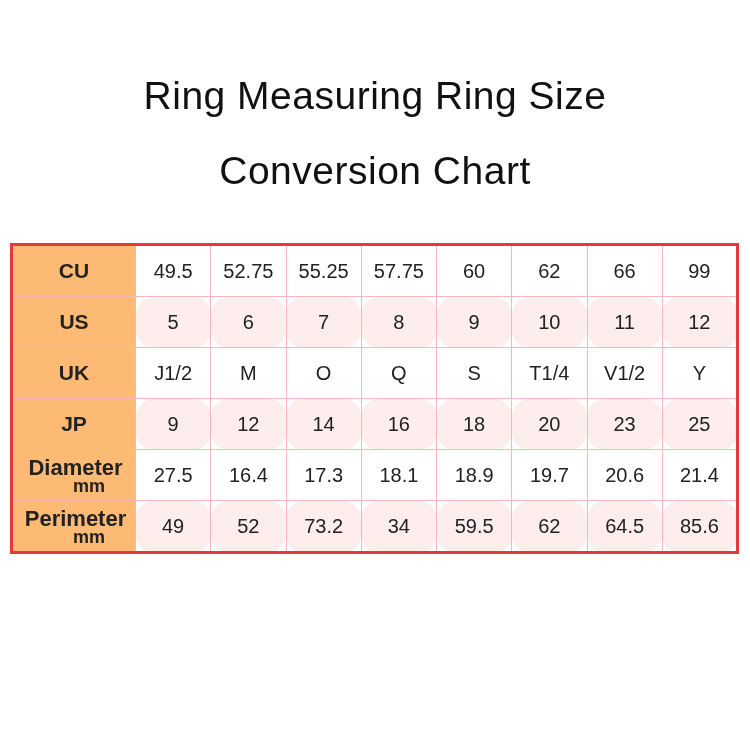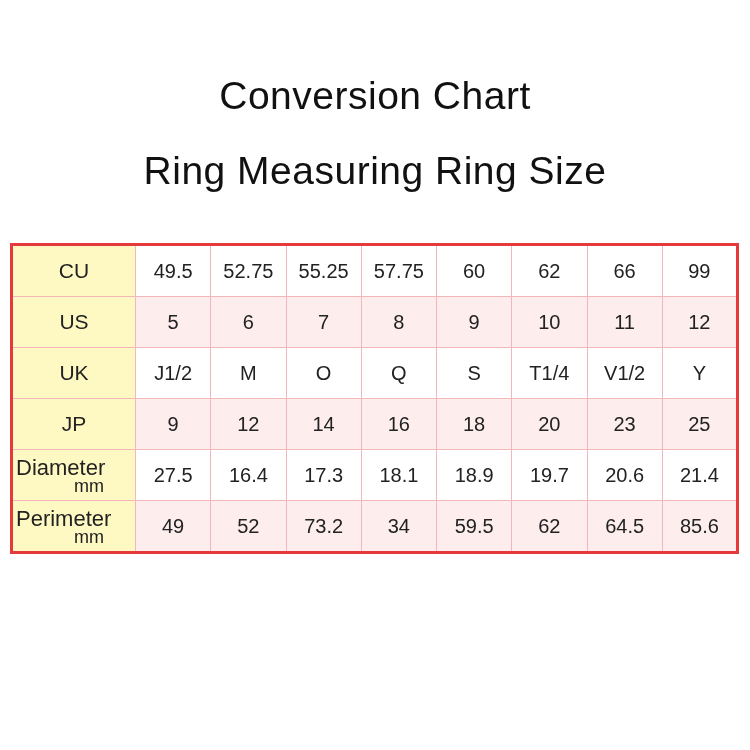--- a/index.html
+++ b/index.html
@@ -43,53 +43,53 @@
   .ring-table th,
   .ring-table td {
     border: 1px solid #f3b6ba;
     height: 50px;
     padding: 0;
     text-align: center;
     vertical-align: middle;
     color: #222222;
   }
   .ring-table th {
-    background: #fef9c3;
+    background: #fdba74;
     width: 122px;
-    font-weight: 400;
+    font-weight: 700;
     font-size: 21px;
   }
-  .ring-table td { font-size: 20px; }
+  .ring-table td { font-size: 20px; border-radius: 18px; }
   .ring-table tr:nth-child(odd) td { background: #ffffff; }
   .ring-table tr:nth-child(even) td { background: #fdeded; }
   .lbl { display: block; }
   th.has-unit { font-size: 22px; }
   th.has-unit .lbl {
-    text-align: left;
+    text-align: center;
     padding-left: 3px;
     line-height: 24px;
   }
   .mm {
     display: block;
     font-size: 18px;
     line-height: 18px;
     margin-top: -3px;
     text-align: center;
     padding-left: 30px;
   }
   .mm:empty { display: none; }
 </style>
 </head>
 <body>
 
 <div class="page">
 
   <div class="title-block">
+    <div class="title-line">Ring Measuring Ring Size</div>
     <div class="title-line">Conversion Chart</div>
-    <div class="title-line">Ring Measuring Ring Size</div>
   </div>
 
   <table class="ring-table">
     <tbody>
       <tr>
         <th>
             <span class="lbl">CU</span>
           </th>
         <td>49.5</td>
         <td>52.75</td>

